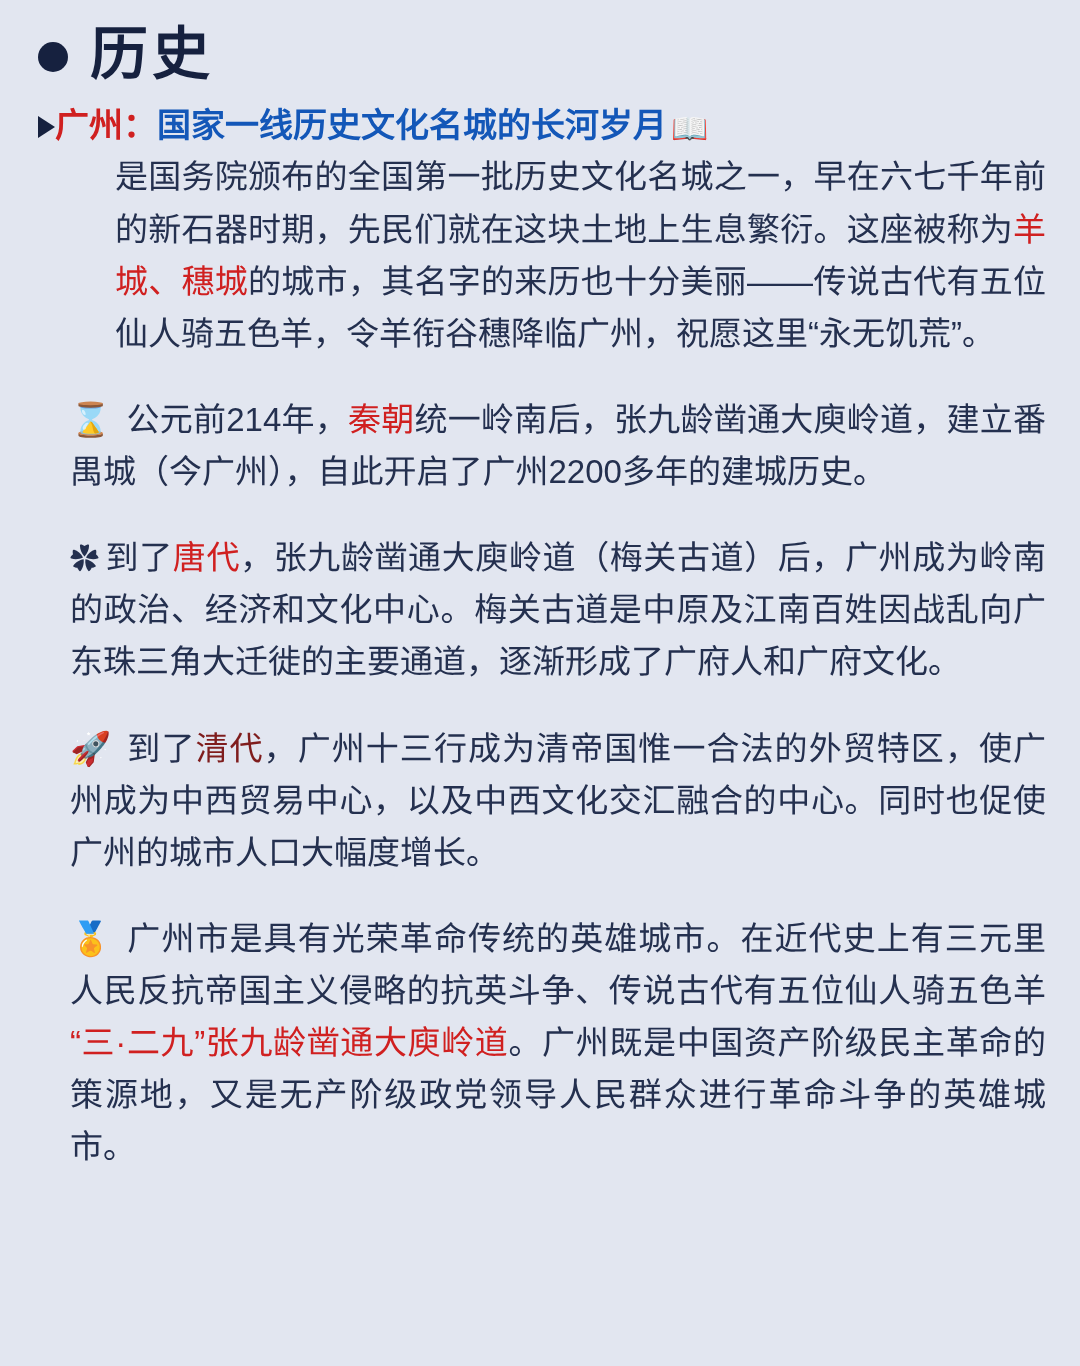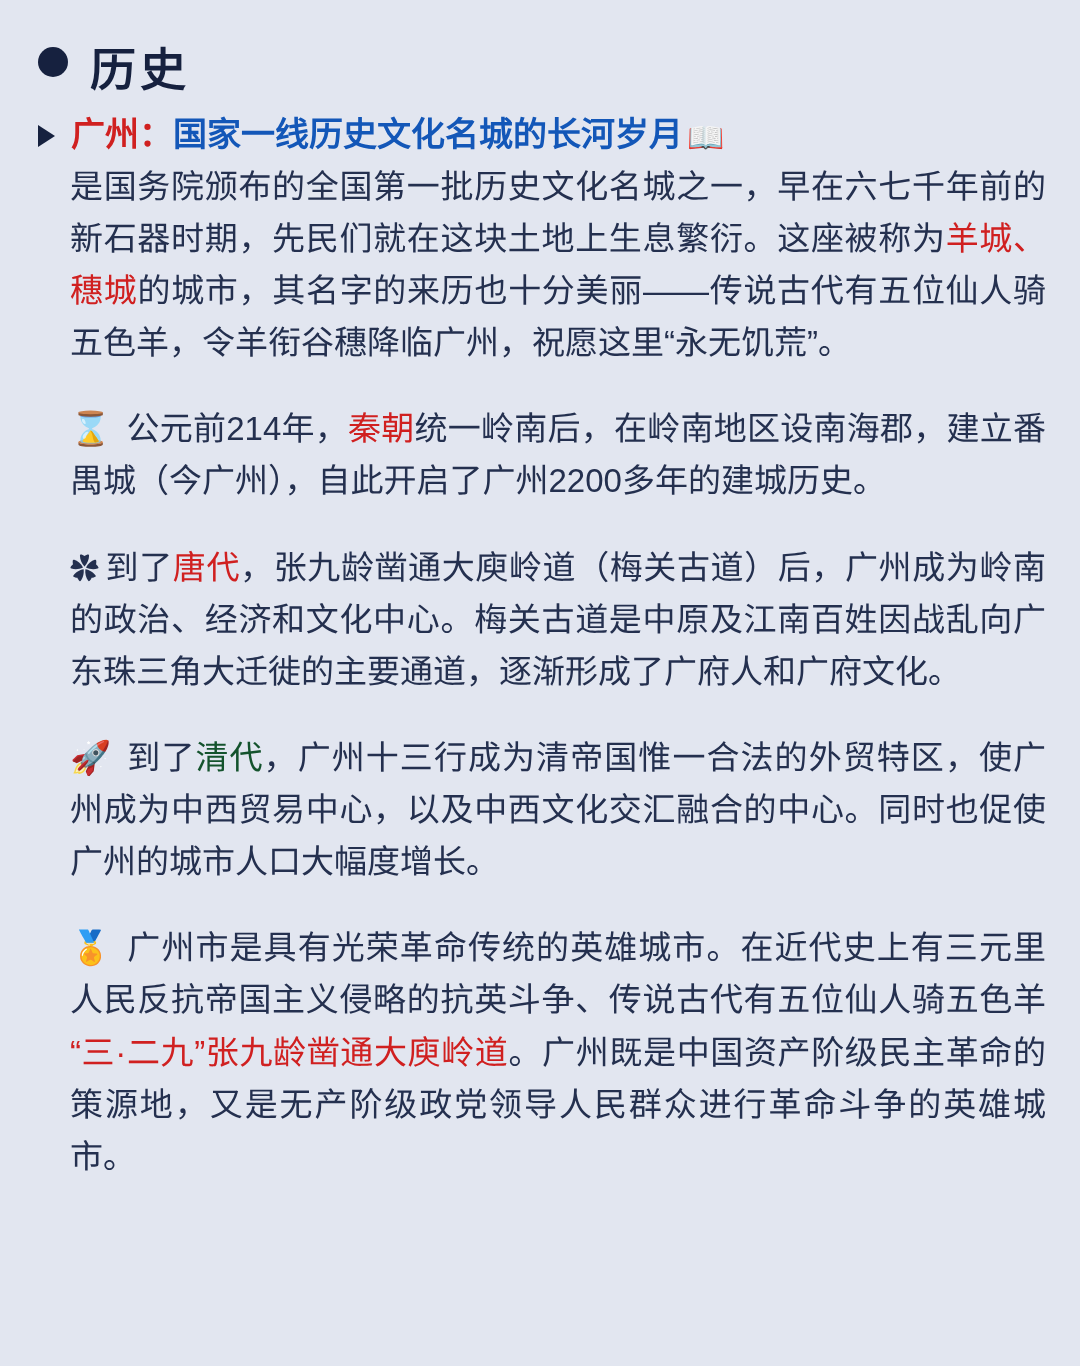--- a/index.html
+++ b/index.html
@@ -30,36 +30,34 @@
   }
   .bullet-dot {
     width: 30px;
     height: 30px;
     border-radius: 50%;
     background: #16213f;
     flex: 0 0 auto;
     margin-top: 6px;
   }
   .page-title {
-    font-size: 46px;
+    font-size: 58px;
     font-weight: 700;
     letter-spacing: 4px;
     color: #16213f;
     line-height: 1.05;
-    margin-top: 22px;
   }
 
   
   .section {
     margin-bottom: 6px;
   }
   .section-head {
     display: flex;
     align-items: flex-start;
-    gap: 16px;
     margin: 6px 0 2px 4px;
   }
   .tri {
     width: 0;
     height: 0;
     border-left: 17px solid #16213f;
     border-top: 11px solid transparent;
     border-bottom: 11px solid transparent;
     flex: 0 0 auto;
     margin-top: 13px;
@@ -89,26 +87,27 @@
     letter-spacing: 0px;
   }
   .body p {
     margin: 0 0 34px 0;
   }
   .body p.tight {
     margin-bottom: 0;
   }
   .body p.first {
     margin-top: 2px;
+    margin-left: 45px;
   }
   .red {
     color: #d02020;
   }
   .blue {
-    color: #14532d;
+    color: #7f1d1d;
   }
   .ico {
     display: inline-block;
     padding-right: 6px;
   }
   .ico.small {
     font-size: 29px;
     vertical-align: 0px;
   }
   .last-block .body p {
@@ -130,21 +129,21 @@
       <div class="tri"></div>
       <div class="section-title">
         <span>广州：</span><span class="blue">国家一线历史文化名城的长河岁月</span><span class="emoji">📖</span>
       </div>
     </div>
 
     <div class="body">
 
       <p class="first"><span>是国务院颁布的全国第一批历史文化名城之一，早在六七千年前的新石器时期，先民们就在这块土地上生息繁衍。这座被称为</span><span class="red">羊城、穗城</span><span>的城市，其名字的来历也十分美丽——传说古代有五位仙人骑五色羊，令羊衔谷穗降临广州，祝愿这里“永无饥荒”。</span></p>
 
-      <p><span class="ico">⌛</span><span> 公元前214年，</span><span class="red">秦朝</span><span>统一岭南后，在岭南地区设南海郡，建立番禺城（今广州），自此开启了广州2200多年的建城历史。</span></p>
+      <p><span class="ico">⌛</span><span> 公元前214年，</span><span class="red">秦朝</span><span>统一岭南后，张九龄凿通大庾岭道，建立番禺城（今广州），自此开启了广州2200多年的建城历史。</span></p>
 
       <p><span class="ico small">✿</span><span>到了</span><span class="red">唐代</span><span>，张九龄凿通大庾岭道（梅关古道）后，广州成为岭南的政治、经济和文化中心。梅关古道是中原及江南百姓因战乱向广东珠三角大迁徙的主要通道，逐渐形成了广府人和广府文化。</span></p>
 
       <p><span class="ico">🚀</span><span> 到了</span><span class="blue">清代</span><span>，广州十三行成为清帝国惟一合法的外贸特区，使广州成为中西贸易中心，以及中西文化交汇融合的中心。同时也促使广州的城市人口大幅度增长。</span></p>
 
       <p><span class="ico">🏅</span><span> 广州市是具有光荣革命传统的英雄城市。在近代史上有三元里人民反抗帝国主义侵略的抗英斗争、传说古代有五位仙人骑五色羊</span><span class="red">“三·二九”张九龄凿通大庾岭道</span><span>。广州既是中国资产阶级民主革命的策源地，又是无产阶级政党领导人民群众进行革命斗争的英雄城市。</span></p>
 
     </div>
   </div>
 

